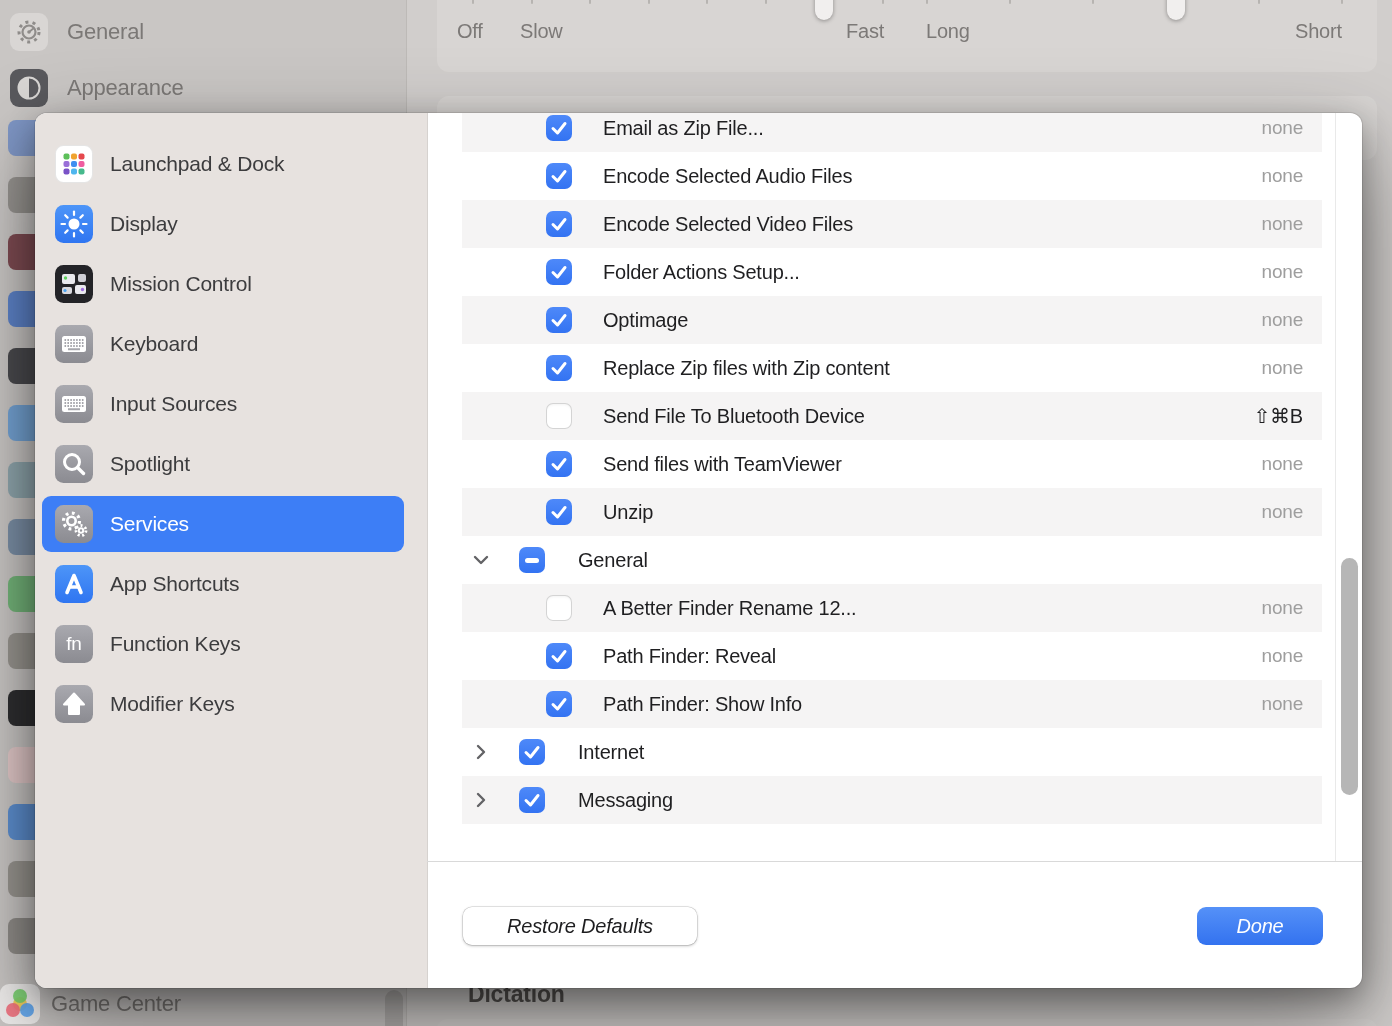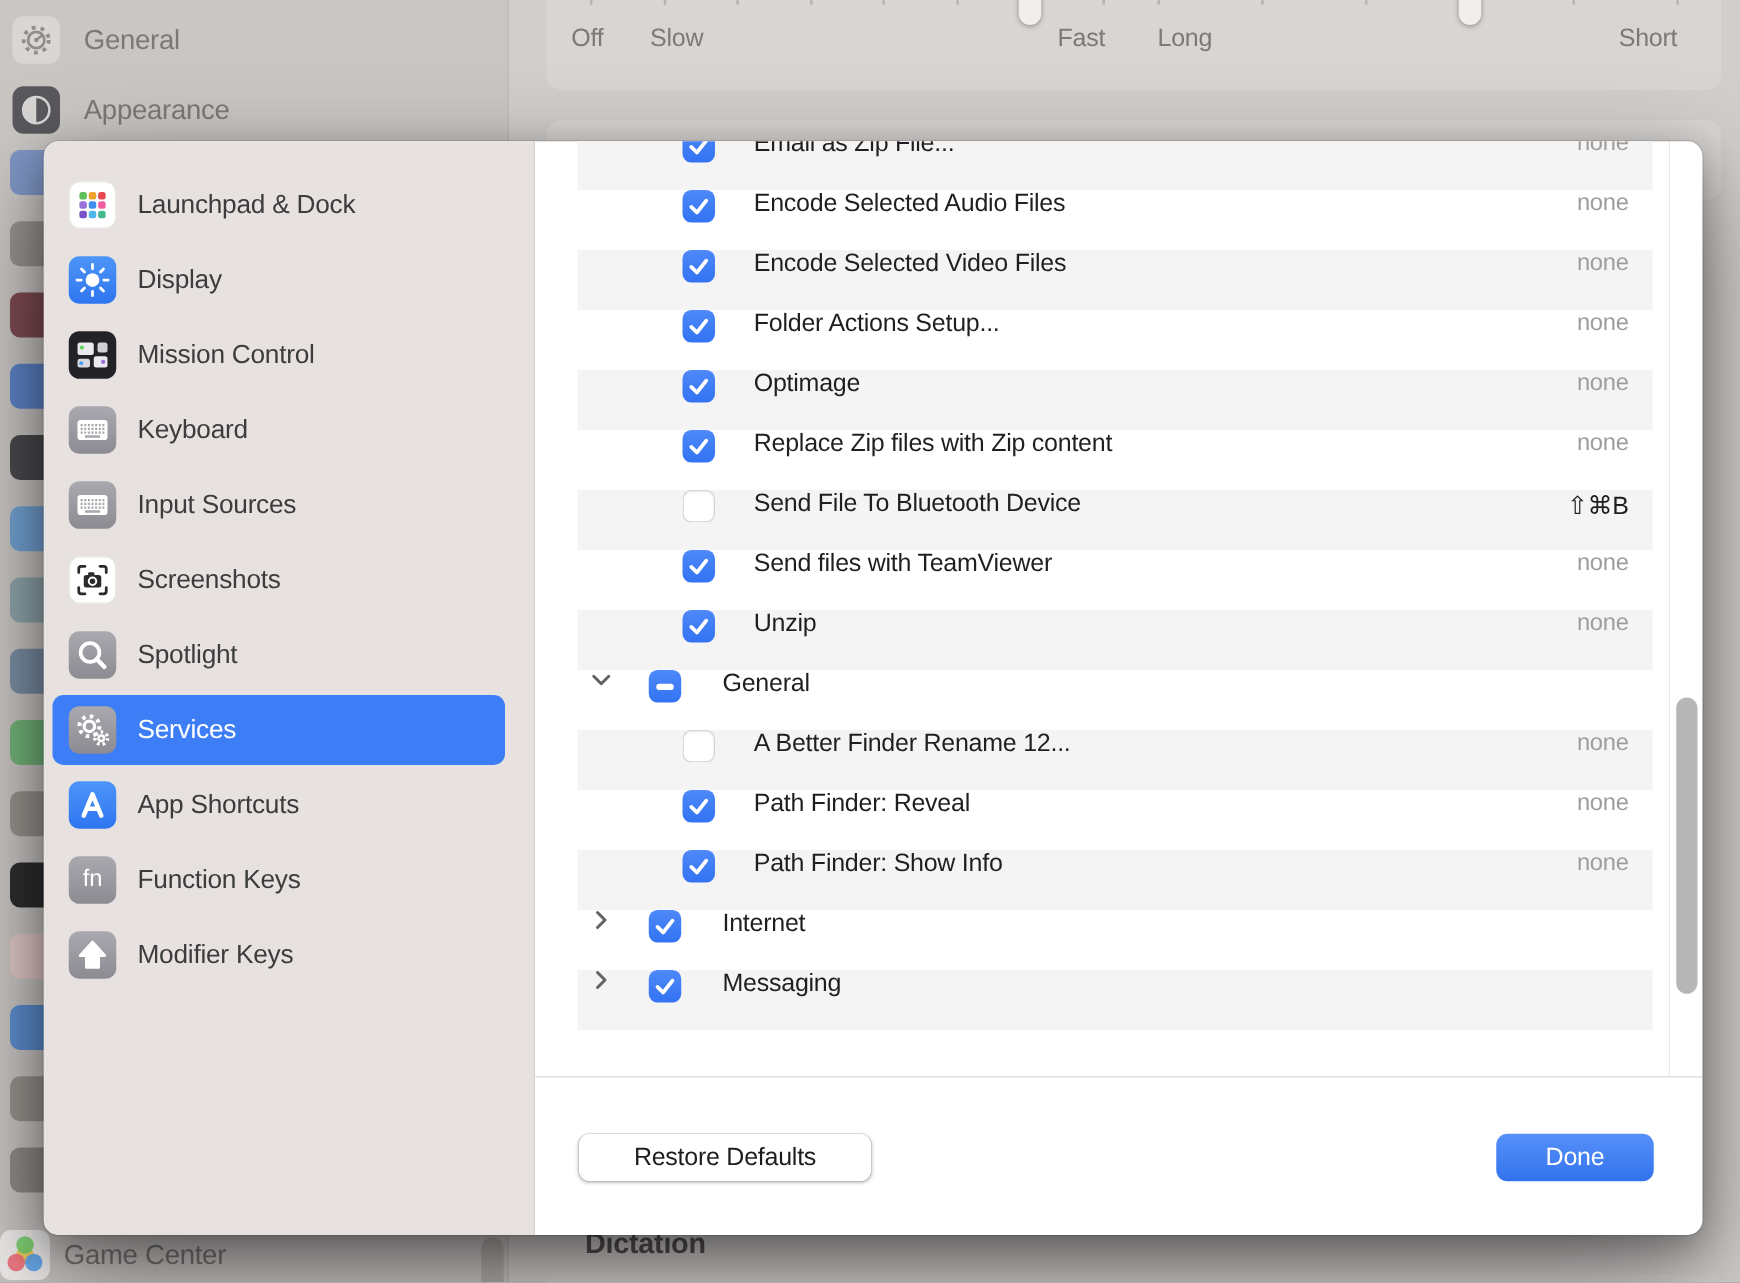--- a/index.html
+++ b/index.html
@@ -35,21 +35,21 @@
   .sicon{width:38px;height:38px;border-radius:8.5px;flex:none;position:relative;overflow:hidden;}
   .sicon svg{position:absolute;left:0;top:0;}
   .icon-white{background:#ffffff;box-shadow:inset 0 0 0 1px rgba(0,0,0,.10);}
   .icon-blue{background:linear-gradient(#4d95f8,#2f75f1);}
   .icon-gray{background:linear-gradient(#a9a9af,#8b8b91);}
   .icon-black{background:#232327;}
   .icon-fn{display:flex;align-items:center;justify-content:center;color:#fff;font-size:19px;}
 
   
   .rows{position:absolute;left:427px;top:-9px;width:860px;height:757px;}
-  .row{height:48px;display:flex;position:relative;font-size:20px;color:#1f1f21;
+  .row{height:48px;display:flex;align-items:center;position:relative;font-size:20px;color:#1f1f21;
     padding-left:84px;box-sizing:border-box;}
   .rows .row:nth-child(odd){background:#f5f4f4;}
   .row.group{padding-left:11px;}
   .chev{width:16px;height:16px;display:flex;align-items:center;justify-content:center;}
   .chev[data-chev="right"] svg{transform:rotate(-90deg);}
   .row.group .cb{margin-left:30px;}
   .cb{width:26px;height:26px;border-radius:7px;position:relative;flex:none;
     background:linear-gradient(#4e89f9,#3373f2);}
   .cb[data-state="off"]{background:#ffffff;box-shadow:inset 0 0 0 1px #d4d4d4,inset 0 2px 3px rgba(0,0,0,.05);}
   .cb .ck,.cb .dash{display:none;}
@@ -59,21 +59,21 @@
   .lbl{margin-left:31px;white-space:nowrap;}
   .row.group .lbl{margin-left:33px;}
   .sc{position:absolute;right:19px;font-size:20px;color:#1f1f21;}
   .sc[data-sct="none"]{color:#9e9e9e;font-size:19px;}
   .tbl-vline{position:absolute;left:1300px;top:0;width:1px;height:748px;background:#e9e9e9;}
   .tbl-bline{position:absolute;left:392px;top:748px;width:935px;height:1px;background:#d9d9d9;}
   .scrollthumb{position:absolute;left:1306px;top:445px;width:17px;height:237px;border-radius:8.5px;background:#b6b6b6;}
 
   
   .btn{position:absolute;top:794px;height:38px;border-radius:9px;display:flex;align-items:center;
-    justify-content:center;font-size:20px;cursor:default;}
+    justify-content:center;font-size:20px;cursor:default;font-style:italic;}
   .btn-restore{left:428px;width:234px;background:#ffffff;color:#1d1d1f;
     box-shadow:0 0 0 0.5px rgba(0,0,0,.18),0 1px 3px rgba(0,0,0,.25);}
   .btn-done{left:1162px;width:126px;background:linear-gradient(#5591f8,#3372ef);color:#ffffff;}
 </style>
 </head>
 <body>
 
 <div class="stage">
 
   <div class="abs bg-sidebar"></div>
@@ -227,31 +227,20 @@
               <rect x="7" y="11" width="24" height="16" rx="2.5" fill="#fff"></rect>
               <line x1="9.5" y1="15" x2="28.5" y2="15" stroke="#a6a6ac" stroke-width="1.8" stroke-dasharray="1.6 1.3"></line>
               <line x1="9.5" y1="18" x2="28.5" y2="18" stroke="#a6a6ac" stroke-width="1.8" stroke-dasharray="1.6 1.3"></line>
               <line x1="9.5" y1="21" x2="28.5" y2="21" stroke="#a6a6ac" stroke-width="1.8" stroke-dasharray="1.6 1.3"></line>
               <line x1="13" y1="24.2" x2="25" y2="24.2" stroke="#a6a6ac" stroke-width="2"></line>
             </svg>
           </span>
           <span class="slbl">Input Sources</span>
         </div>
         <div class="sitem">
-          <span class="sicon icon-white">
-            <svg width="38" height="38" viewBox="0 0 38 38">
-              <path d="M13 8 H10 Q8 8 8 10 V13 M25 8 H28 Q30 8 30 10 V13 M13 30 H10 Q8 30 8 28 V25 M25 30 H28 Q30 30 30 28 V25" fill="none" stroke="#2b2b2e" stroke-width="2.2" stroke-linecap="round"></path>
-              <rect x="12" y="15" width="14" height="10" rx="2" fill="#2b2b2e"></rect>
-              <rect x="15.5" y="12.8" width="5" height="3" rx="1" fill="#2b2b2e"></rect>
-              <circle cx="19" cy="20" r="3" fill="none" stroke="#fff" stroke-width="1.6"></circle>
-            </svg>
-          </span>
-          <span class="slbl">Screenshots</span>
-        </div>
-        <div class="sitem">
           <span class="sicon icon-gray">
             <svg width="38" height="38" viewBox="0 0 38 38">
               <circle cx="17" cy="17" r="7.5" fill="none" stroke="#fff" stroke-width="3"></circle>
               <line x1="22.5" y1="22.5" x2="28.5" y2="28.5" stroke="#fff" stroke-width="3.4" stroke-linecap="round"></line>
             </svg>
           </span>
           <span class="slbl">Spotlight</span>
         </div>
         <div class="sitem selected">
           <span class="sicon icon-gray">

